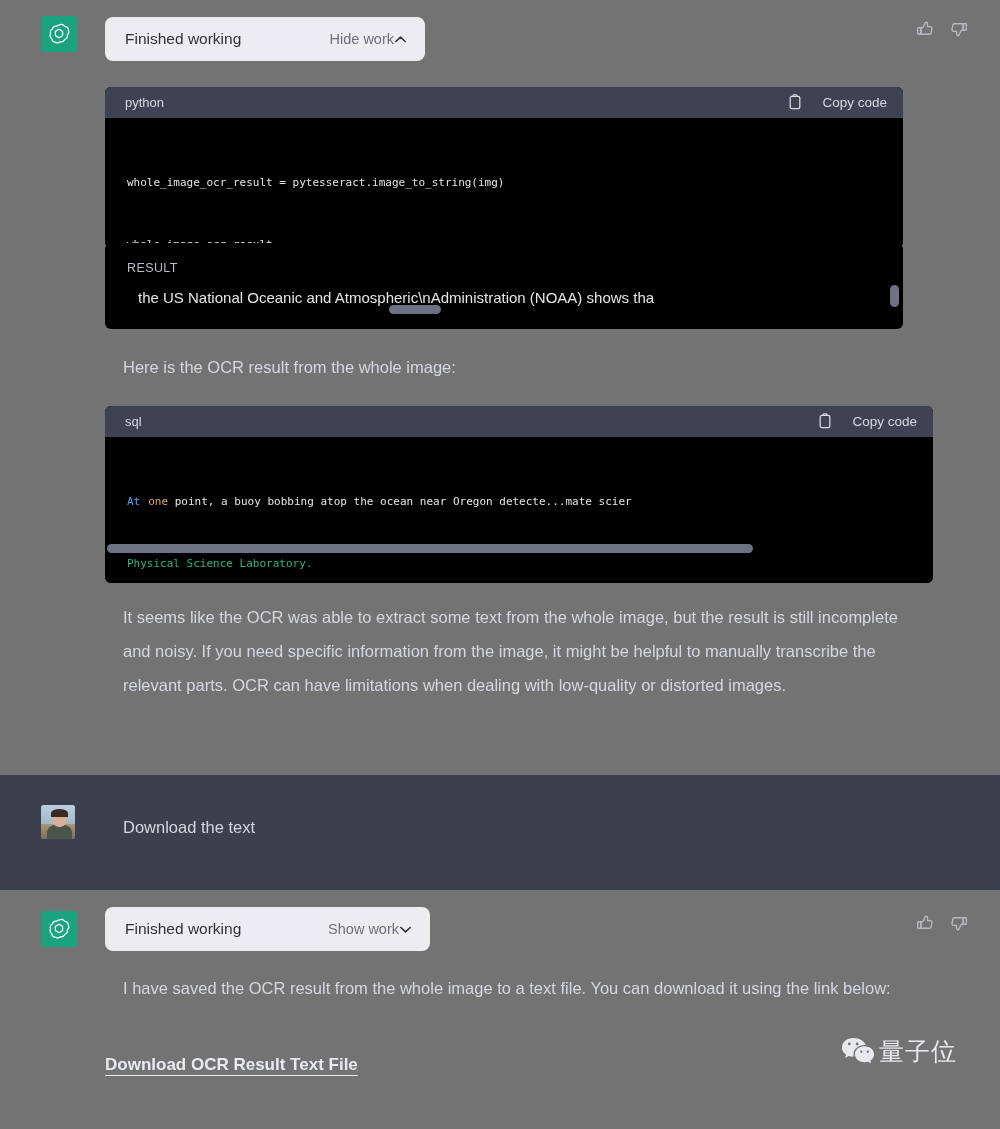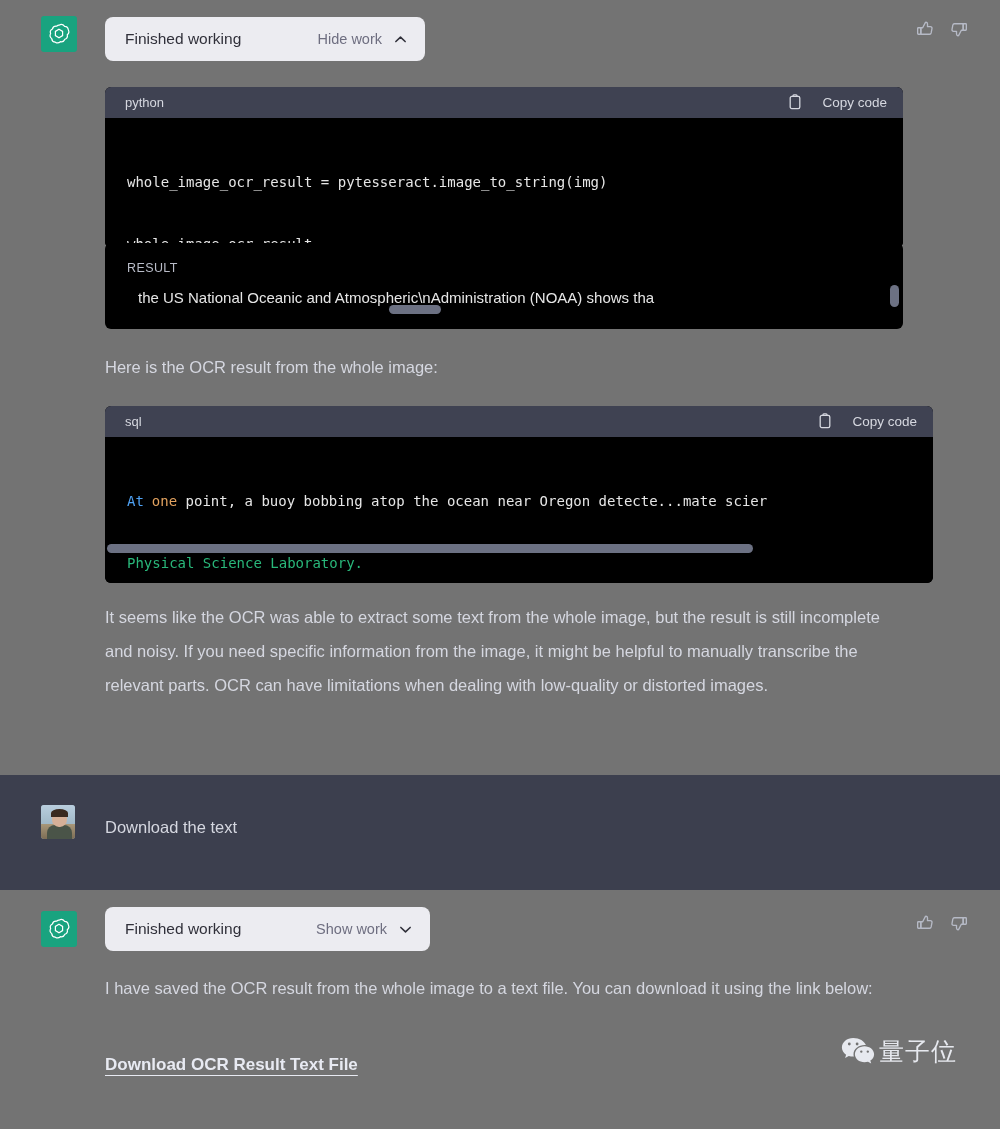--- a/index.html
+++ b/index.html
@@ -35,56 +35,56 @@
   .fb-icon{width:20px;height:20px;color:#b6bac6;}
   .fb-icon svg{width:20px;height:20px;display:block;}
 
   
   .work-pill{
     display:inline-flex;align-items:center;
     background:#ECECF1;border-radius:8px;
     padding:13px 18px 13px 20px;gap:26px;
   }
   .work-pill .wp-title{color:#30303a;font-size:15.5px;}
-  .work-pill .wp-toggle{display:flex;align-items:center;gap:12px;color:#6e6e80;font-size:14.5px;}
+  .work-pill .wp-toggle{display:flex;align-items:center;color:#6e6e80;font-size:14.5px;}
   .chev{width:13px;height:13px;display:block;}
 
   
   .codeblock{border-radius:6px;overflow:hidden;background:#000;}
   .cb-head{
     background:#3f4252;display:flex;align-items:center;justify-content:space-between;
     padding:7px 16px 8px 20px;
   }
   .cb-lang{color:#d6d8e0;font-size:13px;}
   .cb-copy{display:flex;align-items:center;gap:20px;color:#d6d8e0;font-size:13.5px;}
   .cb-copy svg{width:14px;height:16px;display:block;}
   .cb-body{
     background:#000;color:#e6e6e6;
     font-family:"DejaVu Sans Mono","Liberation Mono",monospace;
-    font-size:14px;line-height:31px;
+    font-size:11px;line-height:31px;
     padding:18px 20px 18px 22px;white-space:pre;overflow:hidden;
   }
   .tok-kw{color:#4ea1f3;}
   .tok-num{color:#e2a25f;}
   .tok-str{color:#29b77a;}
 
   
   .resultblock{border-radius:6px;background:#000;position:relative;overflow:hidden;}
   .rb-label{color:#b9bcc8;font-size:12.5px;letter-spacing:.4px;padding:18px 20px 0 22px;}
   .rb-body{
     color:#e6e6e6;font-family:Liberation Sans, sans-serif;
     font-size:15px;line-height:24px;white-space:pre;overflow:hidden;
     padding:11px 20px 0 26px;
     margin-left:7px;
   }
   .hscroll{position:absolute;height:9px;border-radius:5px;background:#6c7183;}
   .vscroll{position:absolute;width:9px;border-radius:5px;background:#6c7183;}
 
   
-  .prose{color:#d5d7e0;font-size:16.5px;line-height:34px;}
+  .prose{color:#d5d7e0;font-size:16.5px;line-height:34px;margin-left:18px;}
   .dl-link{
     color:#e8eaf2;font-size:17px;font-weight:bold;text-decoration:underline;
     text-underline-offset:5px;
   }
 
   
   .watermark{position:absolute;display:flex;align-items:center;gap:4px;}
   .wm-logo svg{width:34px;height:29px;display:block;}
   .wm-text{color:#e7e9ef;font-size:25px;letter-spacing:1px;}
 </style>

